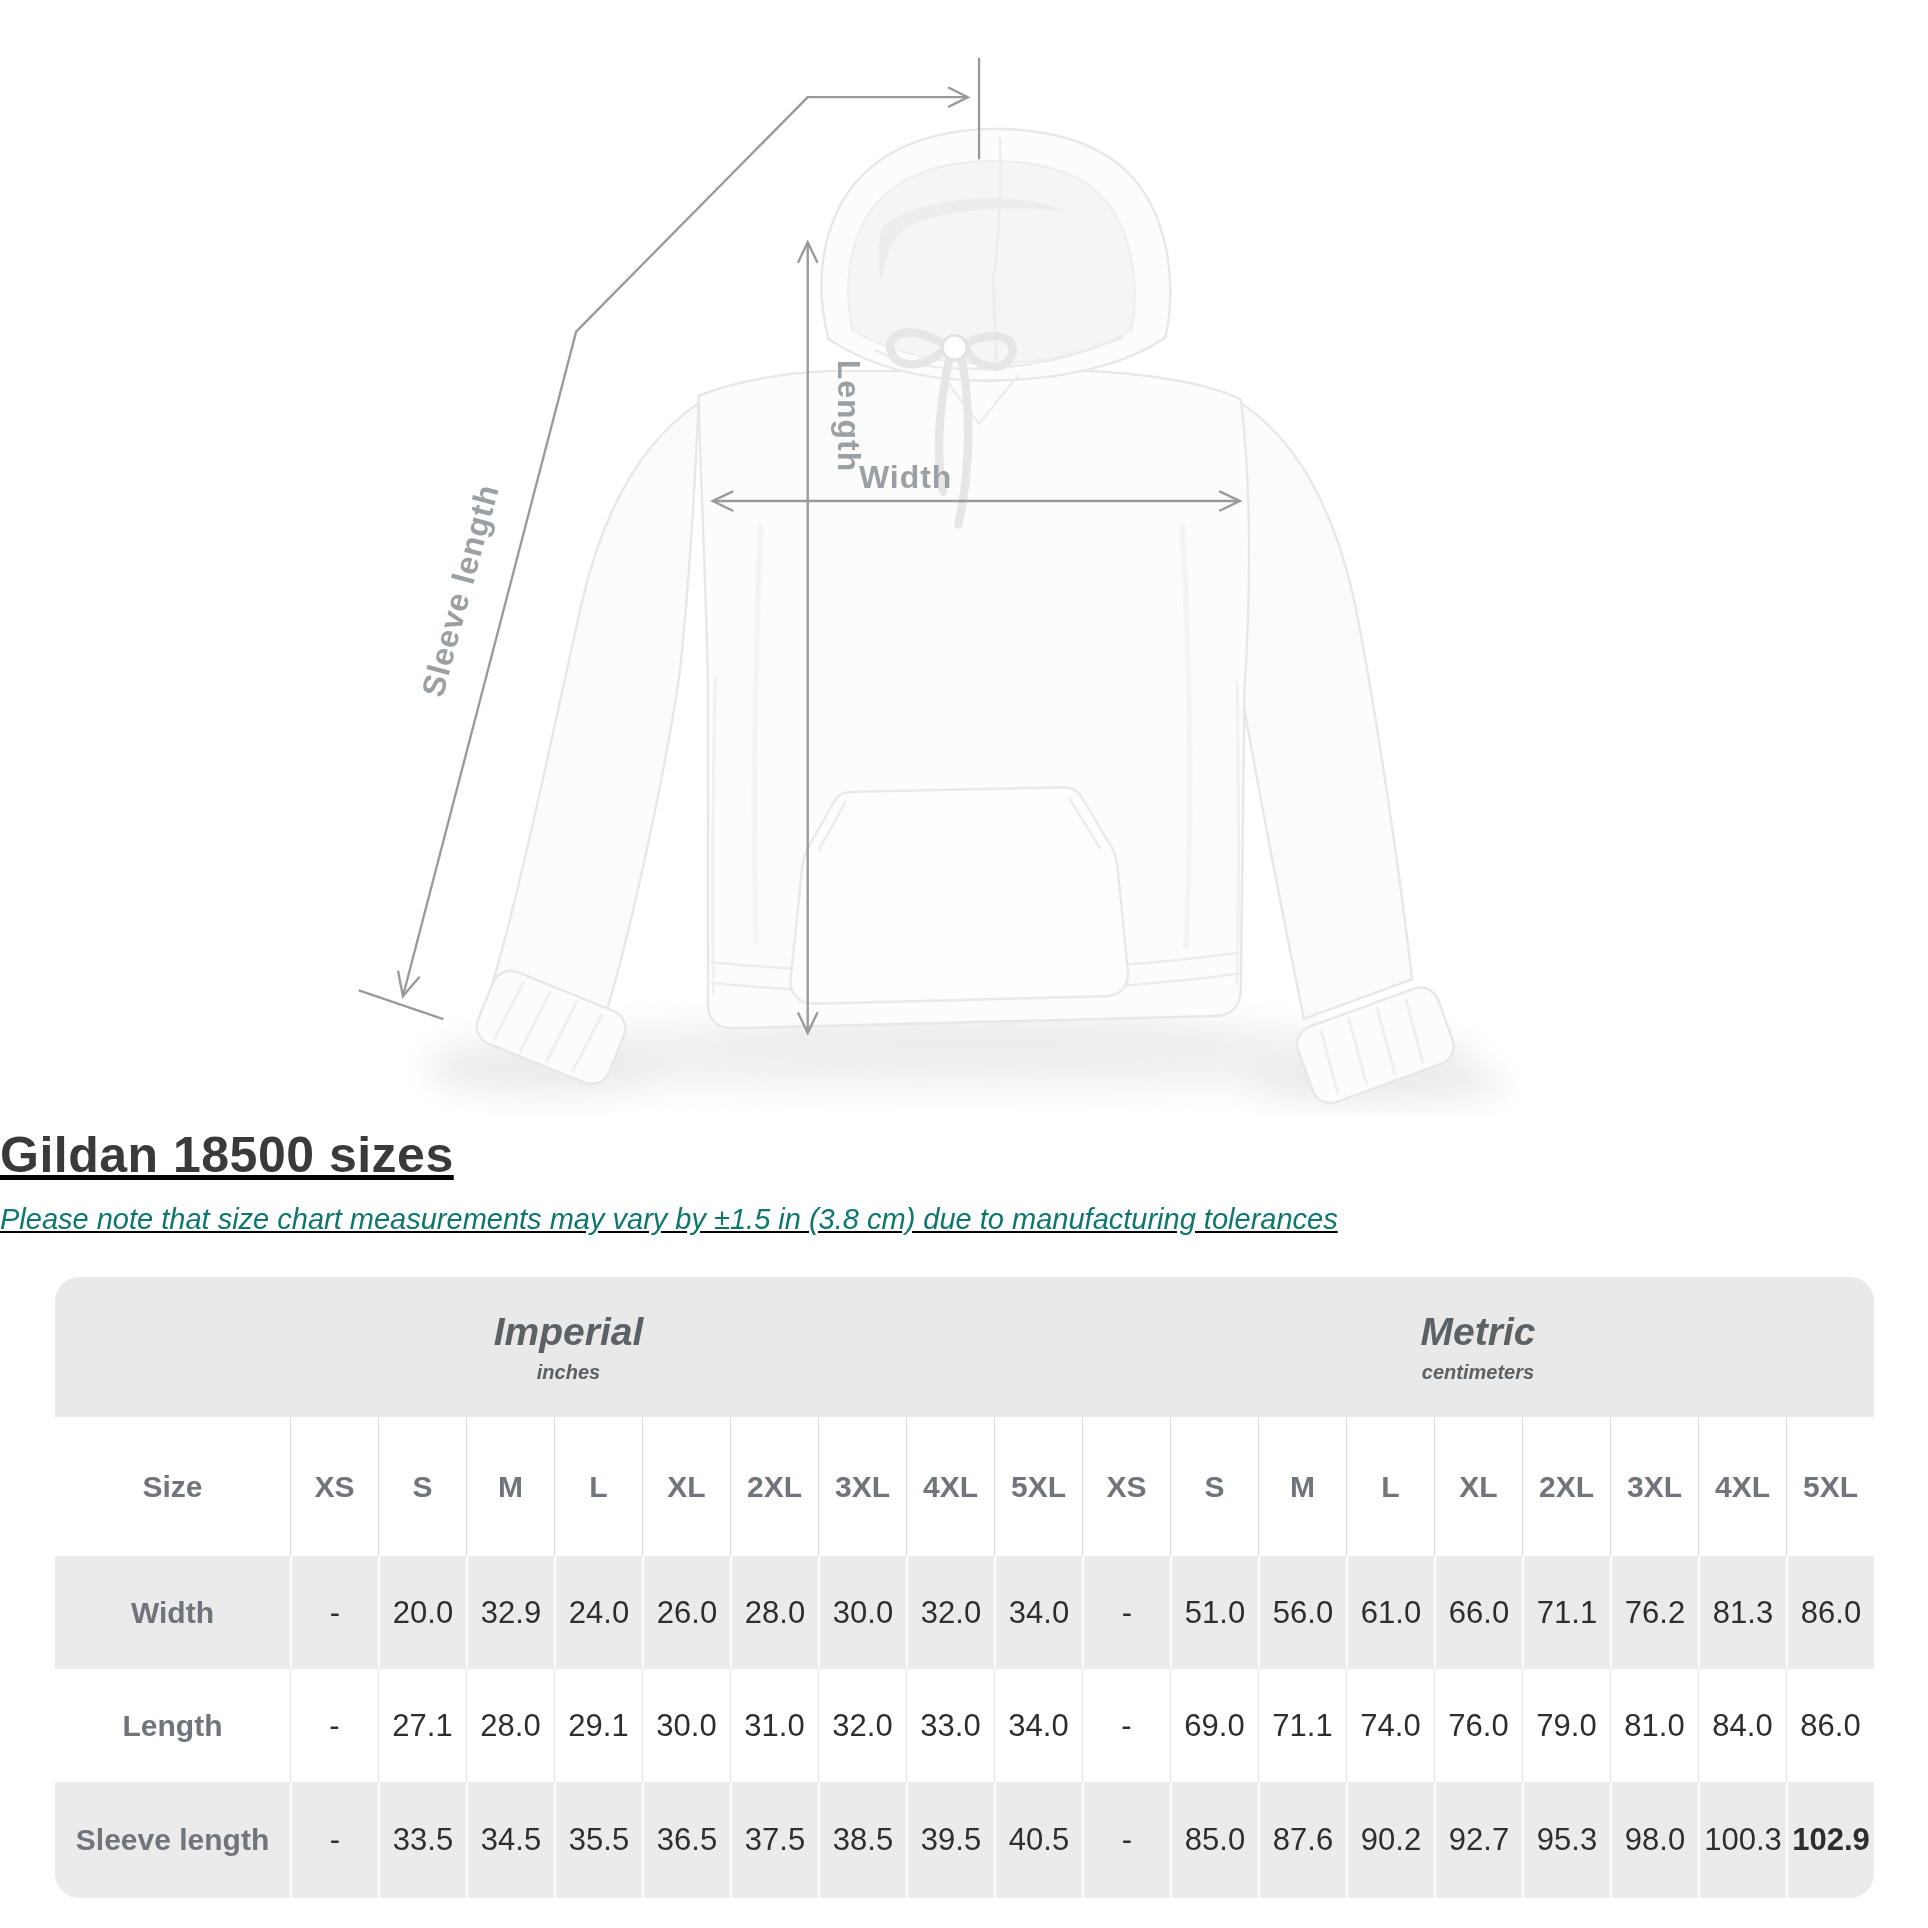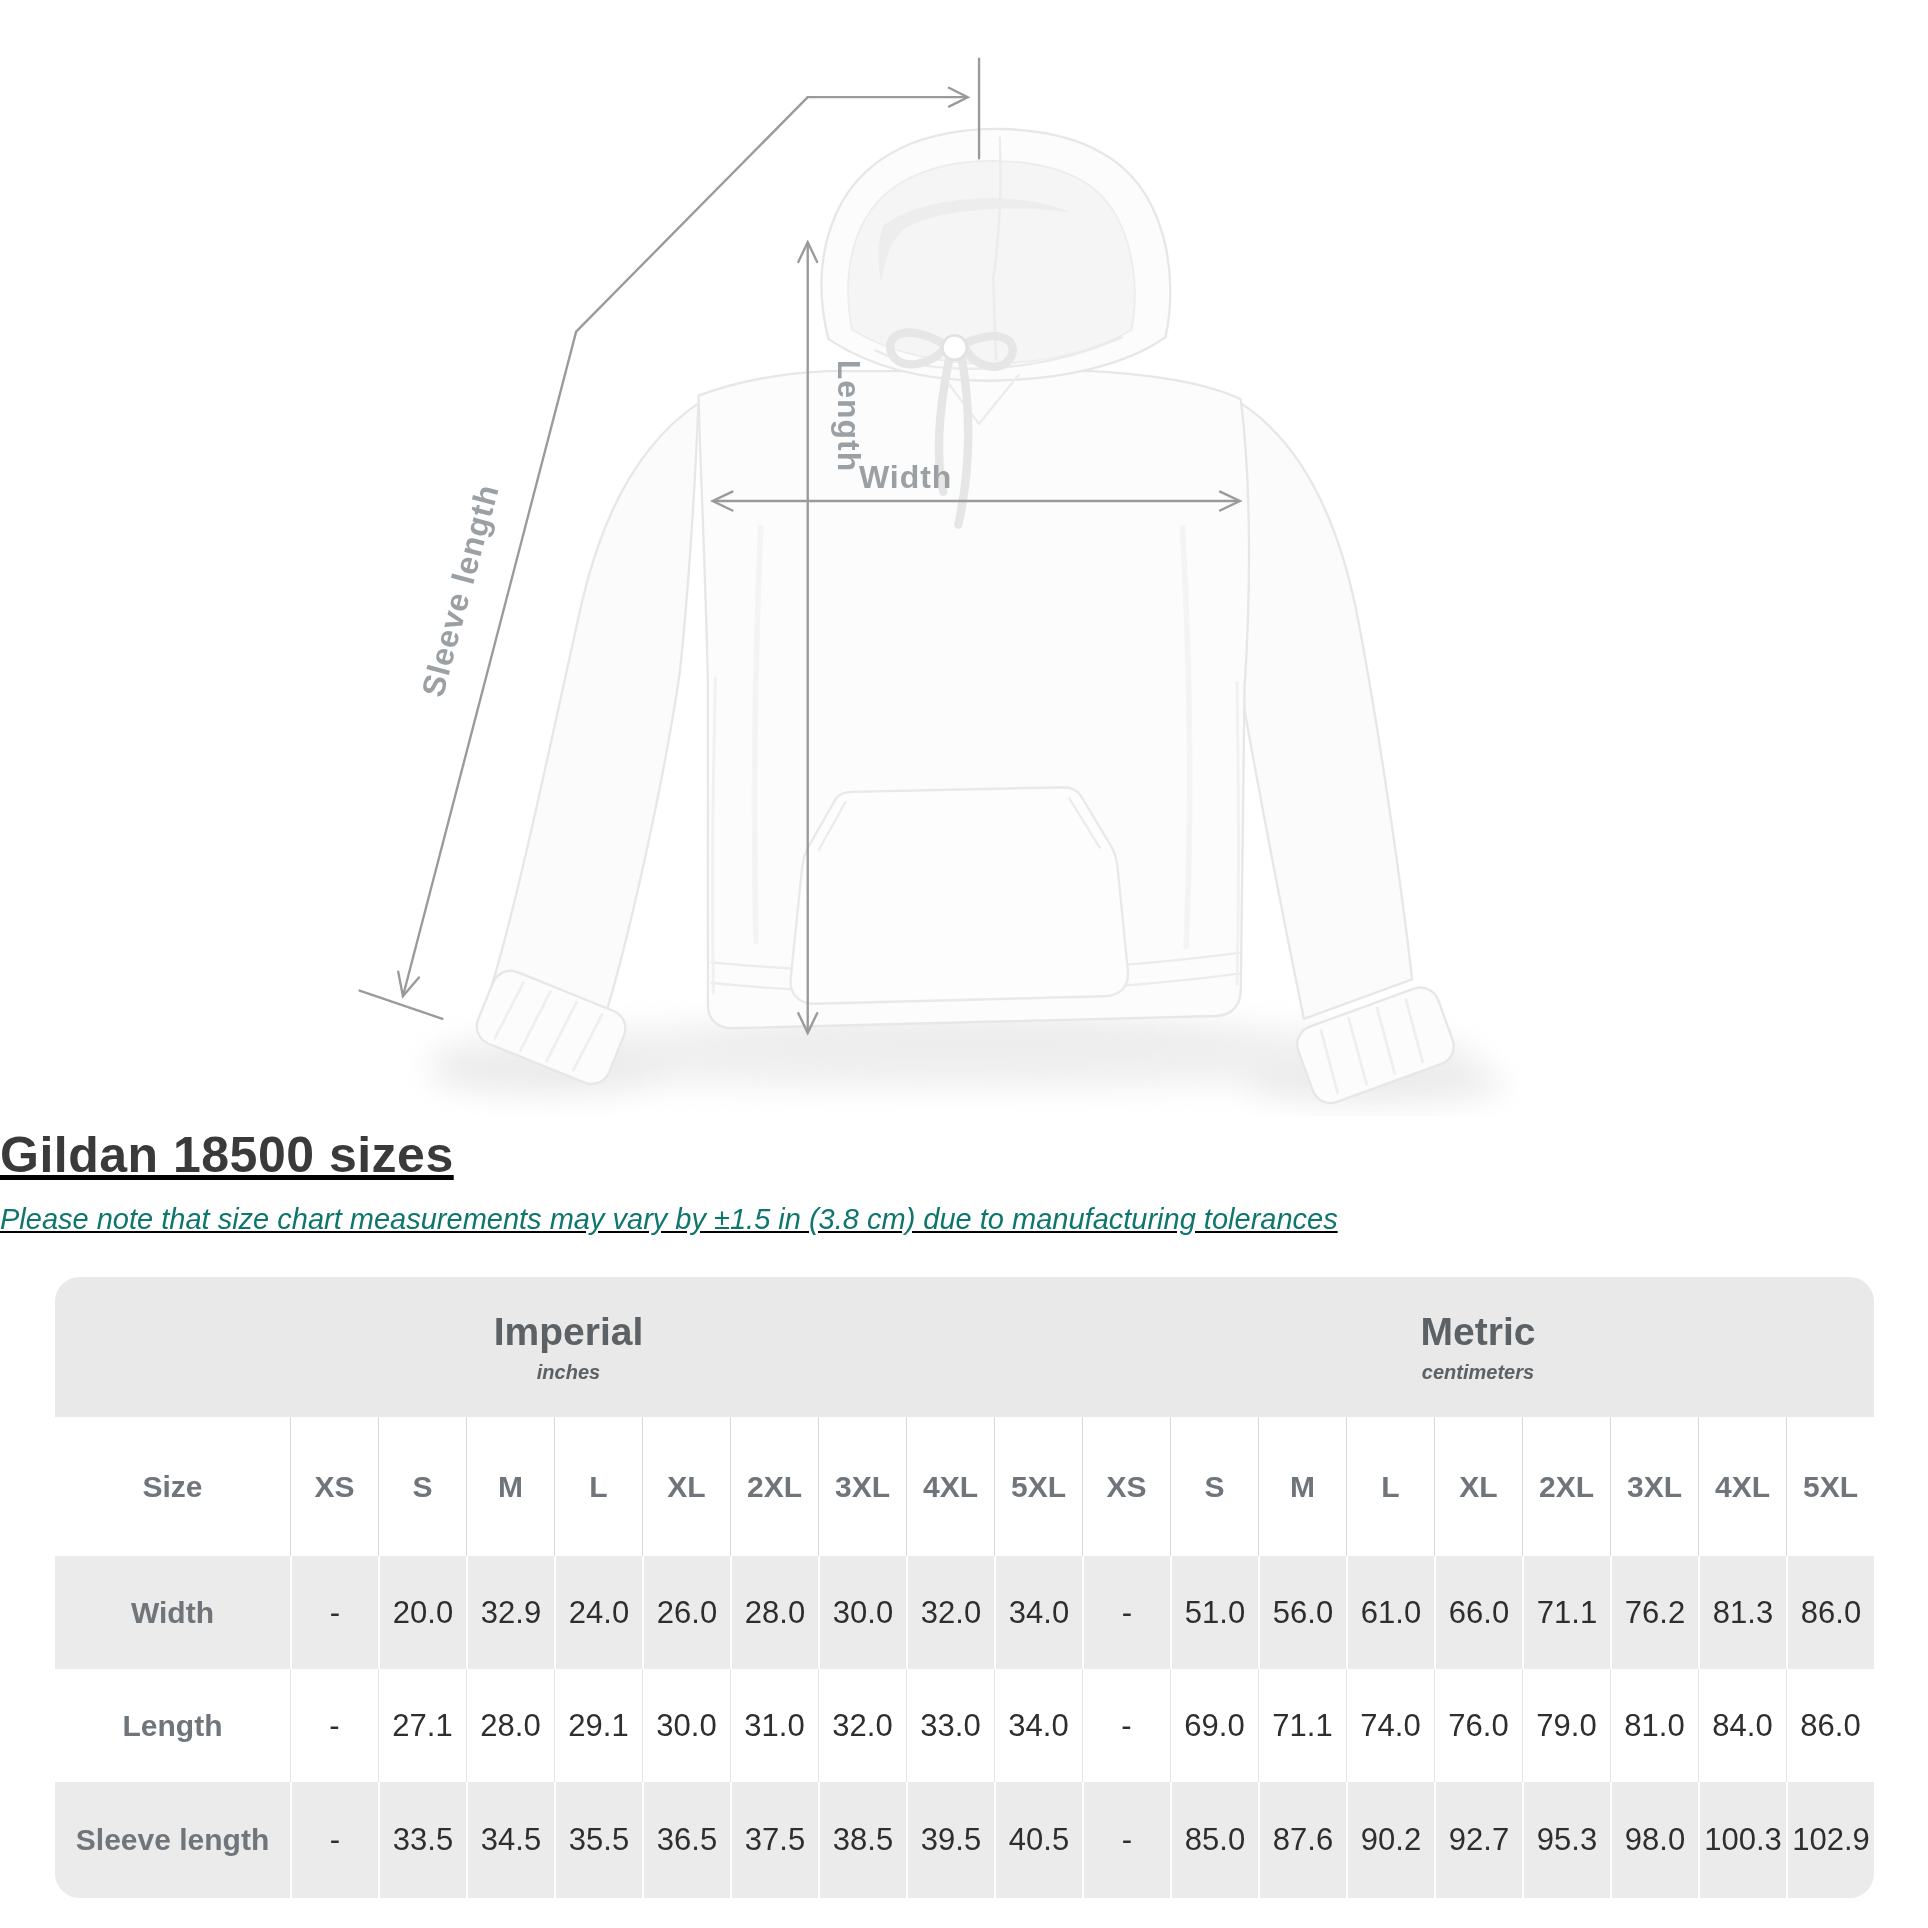--- a/index.html
+++ b/index.html
@@ -17,36 +17,36 @@
 
   
   .table-wrap{position:absolute;top:1277px;left:55px;width:1819px;}
   table{width:100%;border-collapse:separate;border-spacing:0;table-layout:fixed;}
   col.c-size{width:235px;}
   th,td{padding:0;text-align:center;vertical-align:middle;}
 
   tr.units th{background:#e9e9e9;height:140px;}
   tr.units th:first-child{border-top-left-radius:24.5px;}
   tr.units th:last-child{border-top-right-radius:24.5px;}
-  .u-name{font-size:39px;font-weight:700;color:#5c6165;line-height:1;}
+  .u-name{font-size:39px;font-weight:700;font-style:italic;color:#5c6165;line-height:1;}
   .u-sub{margin-top:11.3px;font-size:20px;font-style:italic;color:#5c6165;line-height:1;}
 
   tr.hdr th{height:139px;background:#ffffff;font-size:30px;font-weight:700;color:#6f757b;}
   tr.hdr th + th{border-left:1.9px solid #d9d9d9;margin-top:24px;}
 
   tr.data td{height:113px;}
   tr.data .lbl{font-size:30px;font-weight:700;color:#6f757b;}
   tr.data .val{font-size:31px;font-weight:400;color:#2e2e2e;}
   tr.gray td{background:#ebebeb;}
   tr.gray td + td{border-left:2.8px solid #ffffff;}
   tr.white-row td{background:#ffffff;}
   tr.white-row td + td{border-left:1.9px solid #e3e3e3;}
   tr.last td{height:116px;}
   tr.last td:first-child{border-bottom-left-radius:24.5px;}
-  tr.last td:last-child{border-bottom-right-radius:24.5px;}
+  tr.last td:last-child{border-bottom-right-radius:24.5px;font-weight:bold;}
 
   
   .ann-label{font-family:"Liberation Sans",sans-serif;font-size:34px;font-weight:700;
              fill:#9aa0a4;letter-spacing:1px;}
 </style>
 </head>
 <body>
 
 <div class="page">
 

